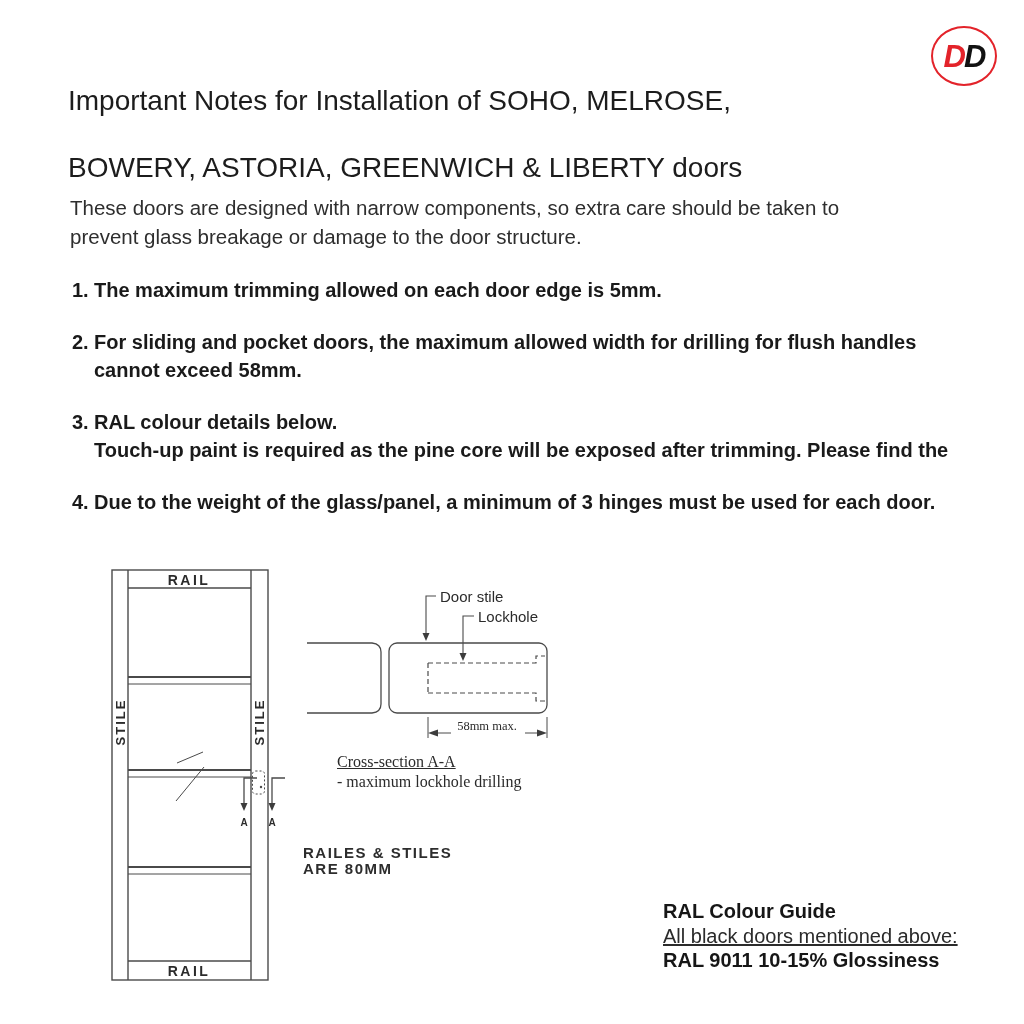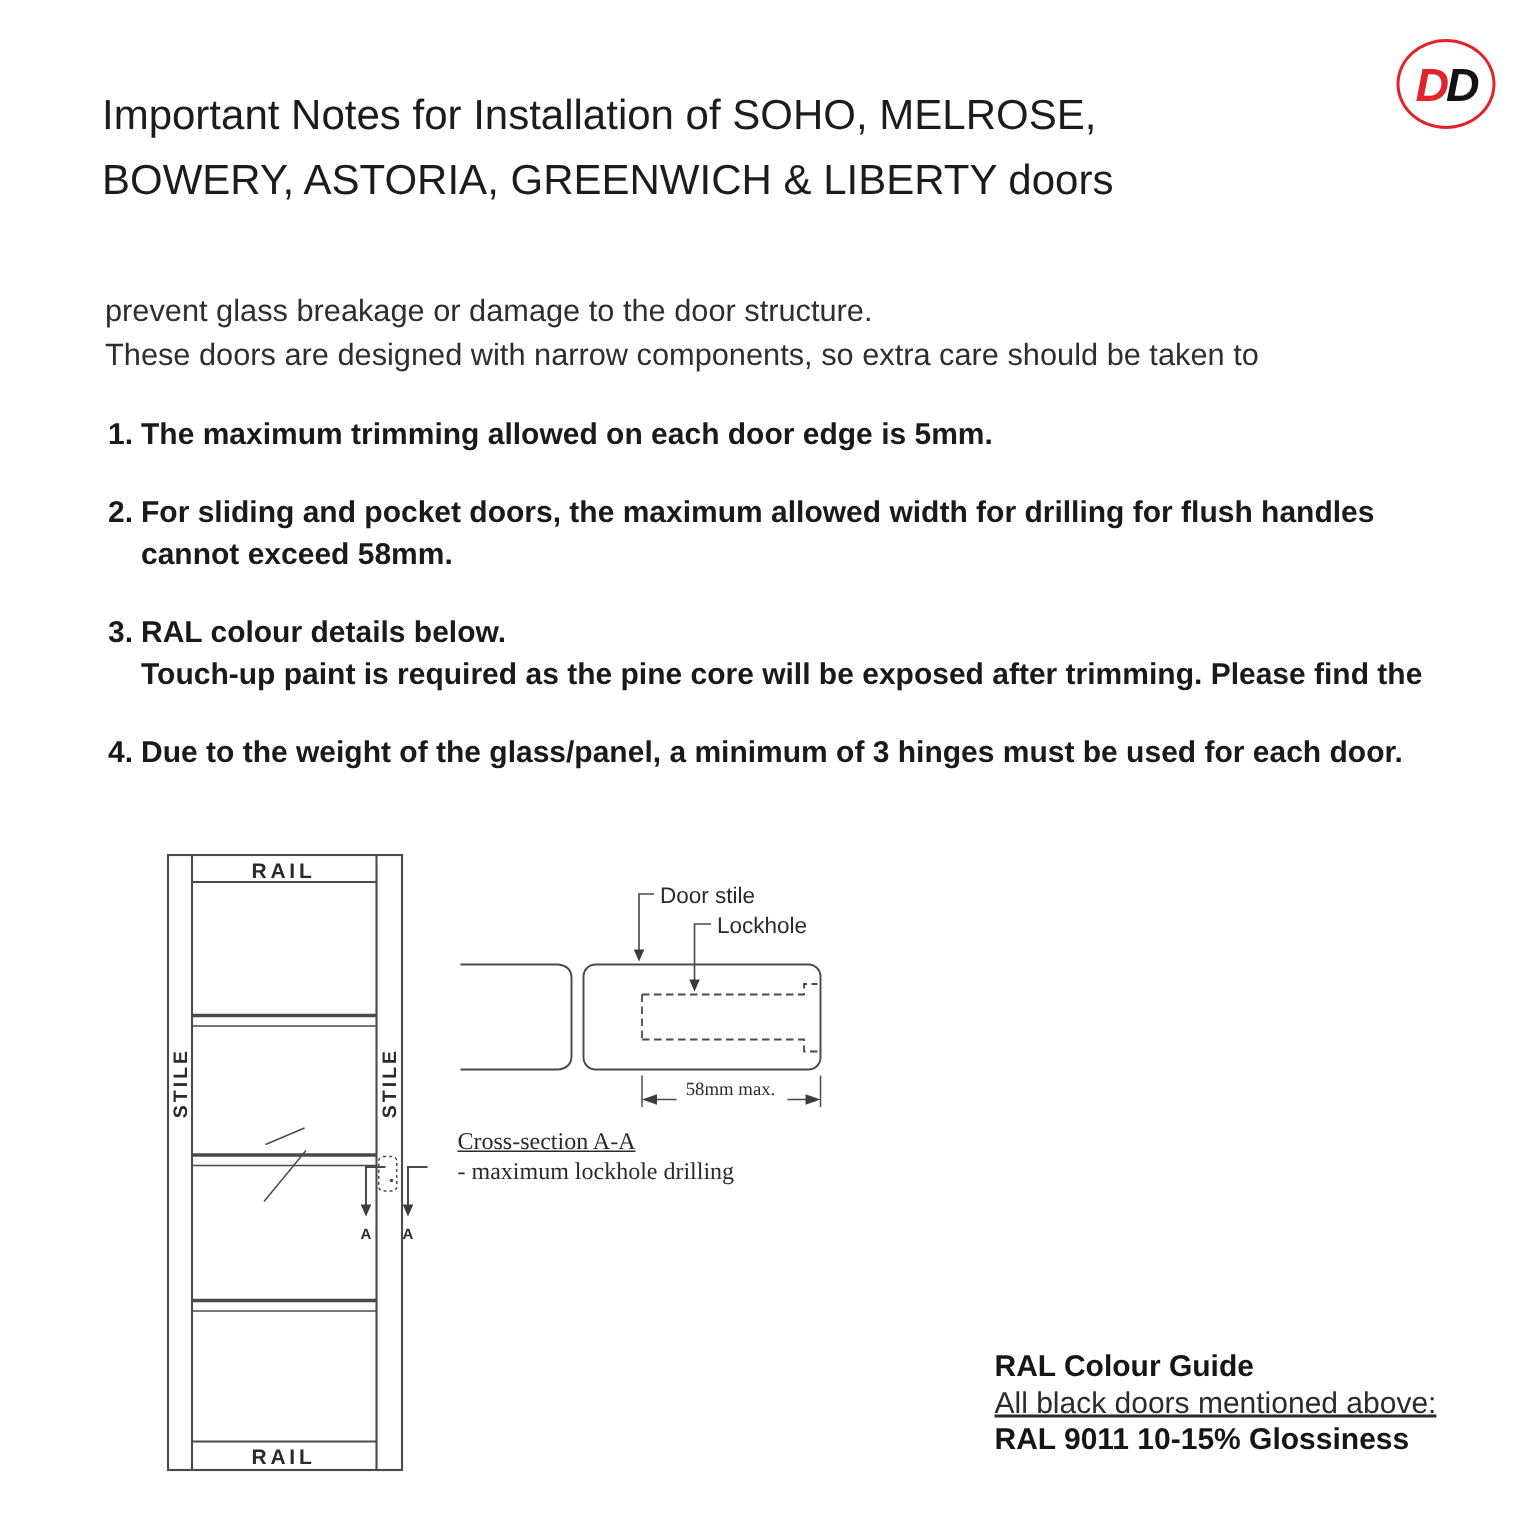--- a/index.html
+++ b/index.html
@@ -15,42 +15,42 @@
     font-style:italic;font-weight:700;font-size:31px;letter-spacing:-2px;
     line-height:1;padding-left:0;box-sizing:border-box;
   }
   .logo .d1{color:#e3232a;}
   .logo .d2{color:#121212;}
   
   .title{
     position:absolute;left:68px;top:55px;margin:0;
     font-size:28px;line-height:43px;font-weight:500;color:#1c1c1c;
   }
-  .title .tline{display:block;}
+  .title .tline{display:block;margin-top:24px;}
   
   .intro{
     position:absolute;left:70px;top:193px;margin:0;
     font-size:20.5px;line-height:29px;font-weight:400;color:#2e2e2e;
   }
   .intro span{display:block;}
   
   .notes{position:absolute;left:72px;top:276px;}
   .note{display:flex;margin-bottom:24px;font-size:20px;line-height:28px;font-weight:700;color:#1a1a1a;}
   .note .num{width:22px;flex:0 0 22px;}
   .note .ntext span{display:block;}
   
   .door-svg{position:absolute;left:95px;top:555px;}
   .xsec-svg{position:absolute;left:295px;top:570px;}
   .xsec-caption{
     position:absolute;left:305px;top:752px;
     font-family:"Liberation Serif","DejaVu Serif",serif;
     font-size:16px;line-height:20px;color:#2b2b2b;
   }
   .xsec-caption .cap-title{text-decoration:underline;}
-  .xsec-caption span{display:block;}
+  .xsec-caption span{display:block;margin-left:32px;}
   .rails-note{
     position:absolute;left:303px;top:845px;
     font-size:15px;line-height:16px;font-weight:700;letter-spacing:1.5px;color:#2d2d2d;
   }
   .rails-note span{display:block;}
   
   .ral{position:absolute;left:627px;top:899px;font-size:20px;line-height:24.5px;color:#161616;margin-left:36px;}
   .ral .bold{font-weight:700;display:block;}
   .ral .reg{font-weight:400;display:block;color:#2b2b2b;text-decoration:underline;}
   
@@ -66,22 +66,22 @@
     <span class="d1">D</span>
     <span class="d2">D</span>
   </div>
 
   <h1 class="title">
     <span class="tline">Important Notes for Installation of SOHO, MELROSE,</span>
     <span class="tline">BOWERY, ASTORIA, GREENWICH &amp; LIBERTY doors</span>
   </h1>
 
   <p class="intro">
+    <span>These doors are designed with narrow components, so extra care should be taken to</span>
     <span>prevent glass breakage or damage to the door structure.</span>
-    <span>These doors are designed with narrow components, so extra care should be taken to</span>
   </p>
 
   <div class="notes">
     <div class="note">
       <span class="num">1.</span>
       <span class="ntext">
           <span>The maximum trimming allowed on each door edge is 5mm.</span>
         </span>
     </div>
     <div class="note">
@@ -168,20 +168,24 @@
     <text x="440" y="602" font-size="15">Door stile</text>
     <text x="478" y="622" font-size="15">Lockhole</text>
     <text x="487" y="730" text-anchor="middle" font-size="12.5" class="serif">58mm max.</text>
   </svg>
 
   <div class="xsec-caption">
     <span class="cap-title">Cross-section A-A</span>
     <span>- maximum lockhole drilling</span>
   </div>
 
+  <div class="rails-note">
+    <span>RAILES &amp; STILES</span>
+    <span>ARE 80MM</span>
+  </div>
 
   <div class="ral">
     <span class="bold">RAL Colour Guide</span>
     <span class="reg">All black doors mentioned above:</span>
     <span class="bold">RAL 9011 10-15% Glossiness</span>
   </div>
 
 </div>
 
 </body></html>

